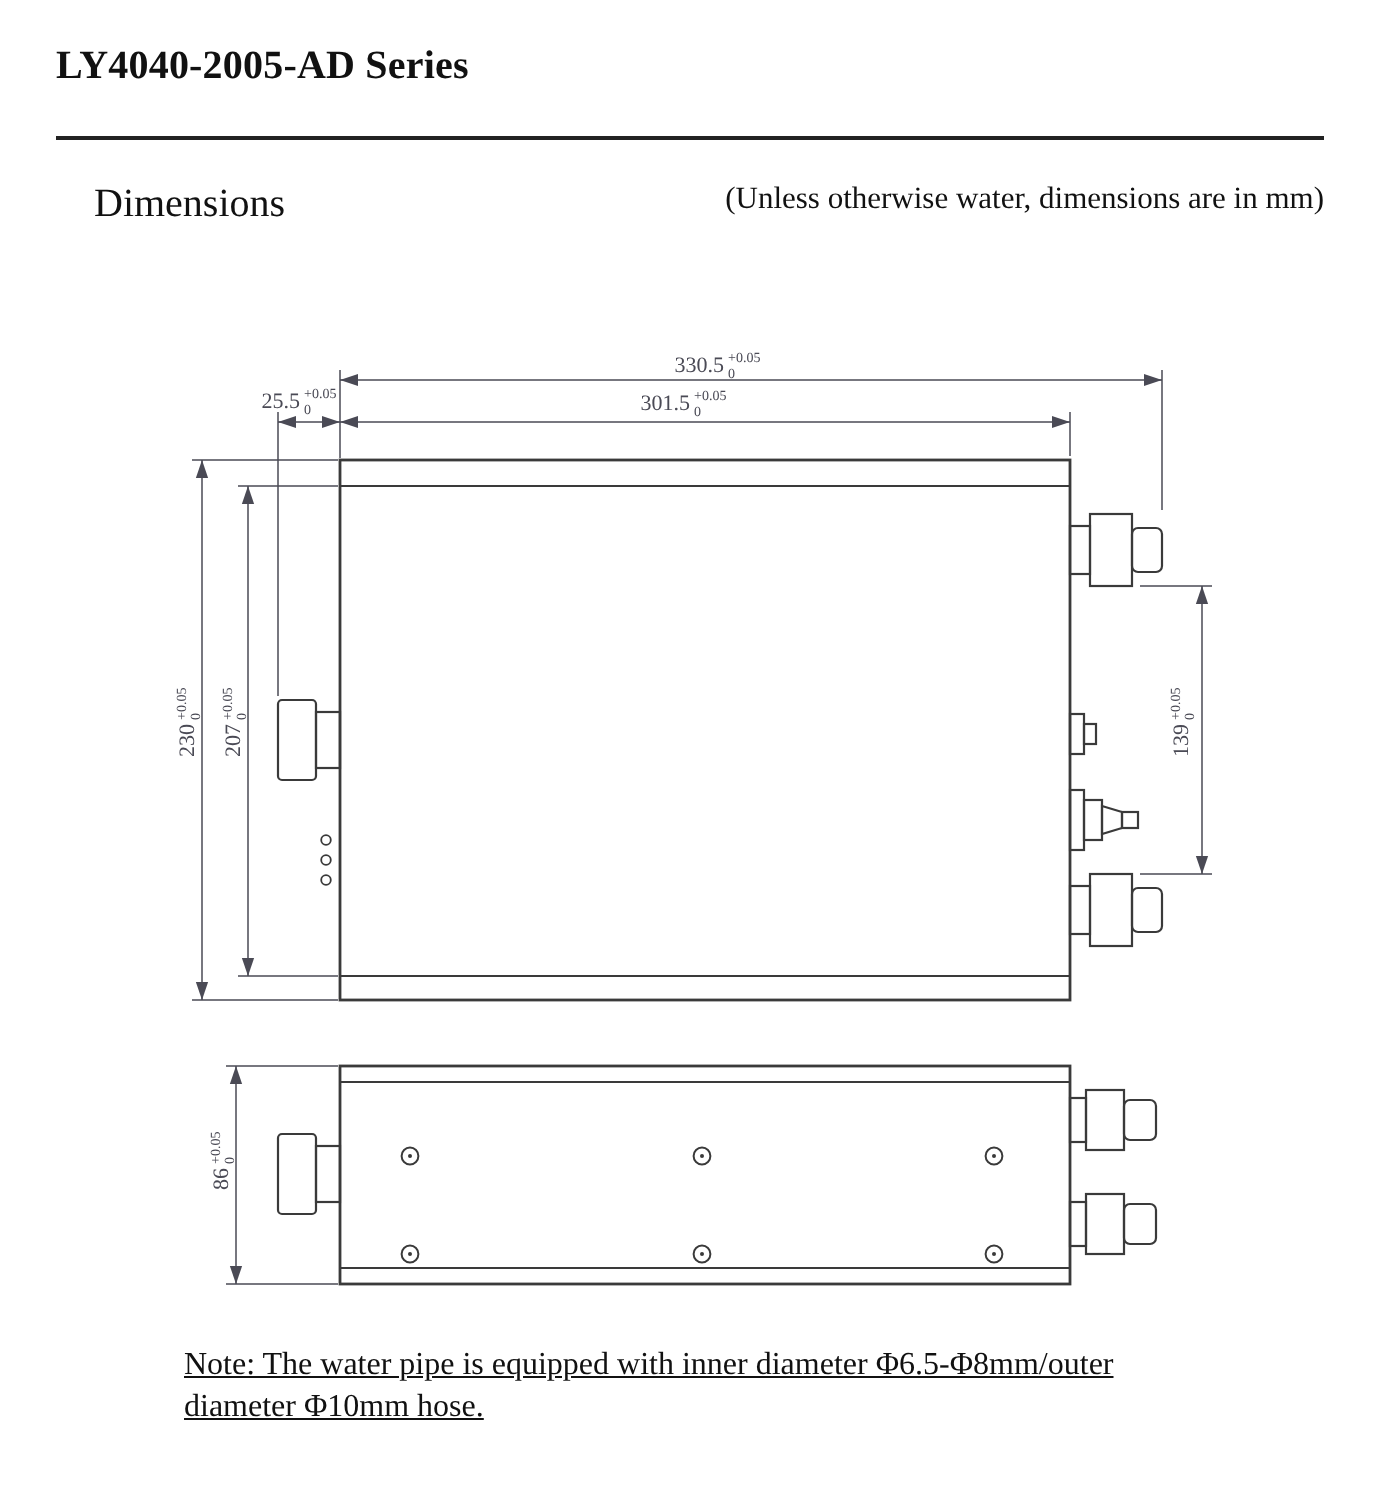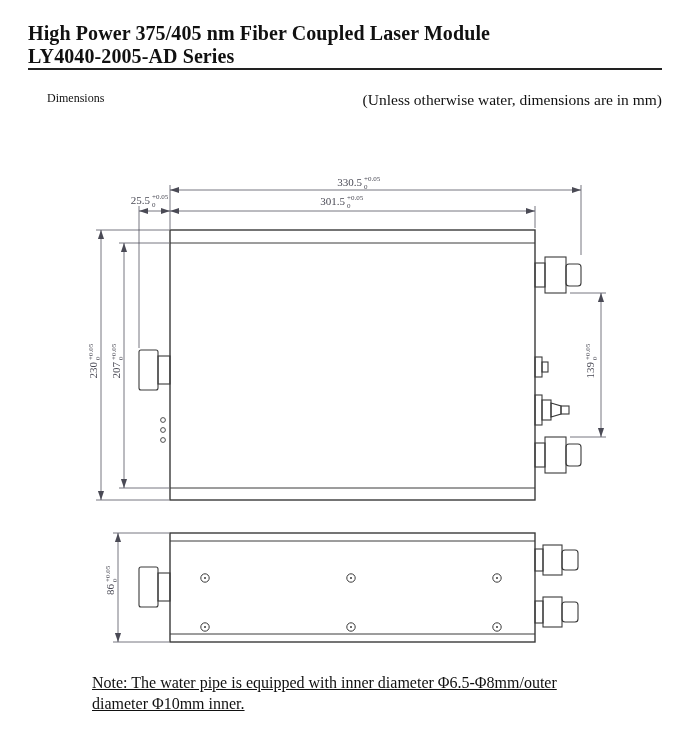--- a/index.html
+++ b/index.html
@@ -27,21 +27,21 @@
     left: 28px;
     top: 68px;
     width: 634px;
     height: 2px;
     background: #222;
   }
   .dimensions-label {
     position: absolute;
     left: 47px;
     top: 91px;
-    font-size: 12px;
+    font-size: 20px;
     white-space: nowrap;
     text-align: right;
   }
   .units-note {
     position: absolute;
     right: 28px;
     top: 91px;
     font-size: 15.5px;
     white-space: nowrap;
   }
@@ -63,21 +63,20 @@
   .dimline { stroke: #4a4a55; stroke-width: 0.75; fill: none; }
   .dimtext { font-family: "Liberation Serif", serif; font-size: 11px; fill: #4a4a55; stroke: none; }
   .toltext { font-family: "Liberation Serif", serif; font-size: 7px; fill: #4a4a55; stroke: none; }
 </style>
 </head>
 <body>
 
 <div class="page">
 
   <div class="title-block">
-    <div>High Power 375/405 nm Fiber Coupled Laser Module</div>
     <div>LY4040-2005-AD Series</div>
   </div>
   <div class="title-rule"></div>
 
   <div class="dimensions-label">Dimensions</div>
   <div class="units-note">(Unless otherwise water, dimensions are in mm)</div>
 
   <svg class="drawing" width="690" height="752" viewBox="0 0 690 752">
     <defs>
       <marker id="arrow" markerUnits="userSpaceOnUse" markerWidth="9" markerHeight="9" viewBox="0 0 10 10" refX="10" refY="5" orient="auto-start-reverse">
@@ -229,16 +228,16 @@
       <g transform="translate(114,595) rotate(-90)">
         <text class="dimtext" x="11" y="0" text-anchor="end">86</text>
         <text class="toltext" x="13" y="-4">+0.05</text>
         <text class="toltext" x="13" y="3">0</text>
       </g>
     </g>
   </svg>
 
   <div class="note-text">
     <div>Note: The water pipe is equipped with inner diameter Φ6.5-Φ8mm/outer</div>
-    <div>diameter Φ10mm inner.</div>
+    <div>diameter Φ10mm hose.</div>
   </div>
 
 </div>
 
 </body></html>

